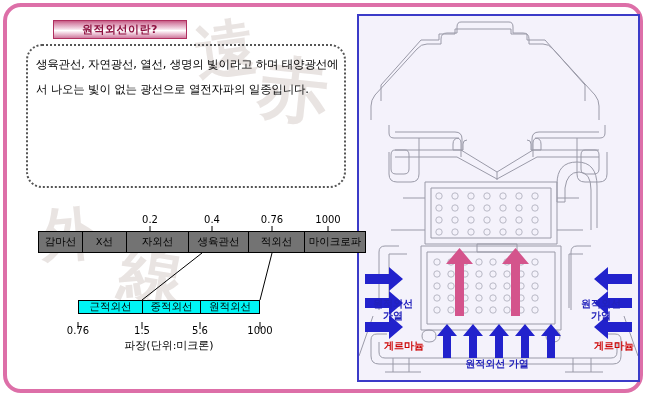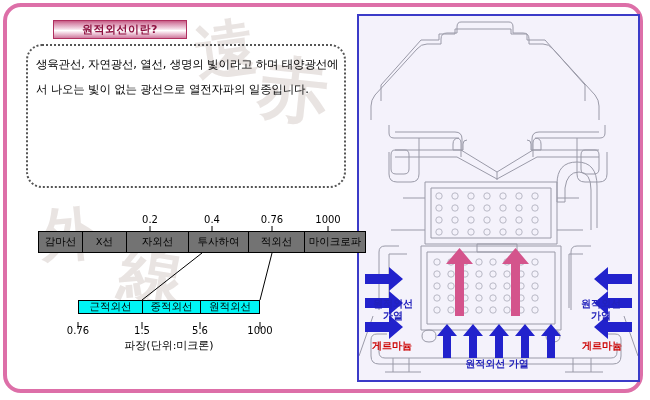--- a/index.html
+++ b/index.html
@@ -179,21 +179,21 @@
   .dev-label {
     position: absolute;
     font-size: 10px;
     font-weight: bold;
     line-height: 12px;
     text-align: center;
     white-space: nowrap;
     z-index: 5;
   }
   .lbl-blue { color: #2222bb; }
-  .lbl-red  { color: #cc0000; }
+  .lbl-red  { color: #cc0000; padding-left: 12px; }
 </style>
 </head>
 <body>
 
 <div id="page">
 
   <div class="watermark" id="wm1">遠</div>
   <div class="watermark" id="wm2">赤</div>
   <div class="watermark" id="wm3">外</div>
   <div class="watermark" id="wm4">線</div>
@@ -226,21 +226,21 @@
     <span class="tick-lbl" style="left:150px;">0.2</span>
     <span class="tick-lbl" style="left:212px;">0.4</span>
     <span class="tick-lbl" style="left:272px;">0.76</span>
     <span class="tick-lbl" style="left:328px;">1000</span>
   </div>
 
   <div id="spectrum-main">
     <div class="seg" style="width:44px;">감마선</div>
     <div class="seg" style="width:44px;">X선</div>
     <div class="seg" style="width:62px;">자외선</div>
-    <div class="seg" style="width:60px;">투사하여</div>
+    <div class="seg" style="width:60px;">생육관선</div>
     <div class="seg" style="width:56px;">적외선</div>
     <div class="seg" style="width:62px;">마이크로파</div>
   </div>
 
   <div id="spectrum-sub">
     <div class="seg" style="width:64px;">근적외선</div>
     <div class="seg" style="width:58px;">중적외선</div>
     <div class="seg" style="width:60px;">원적외선</div>
   </div>
 

